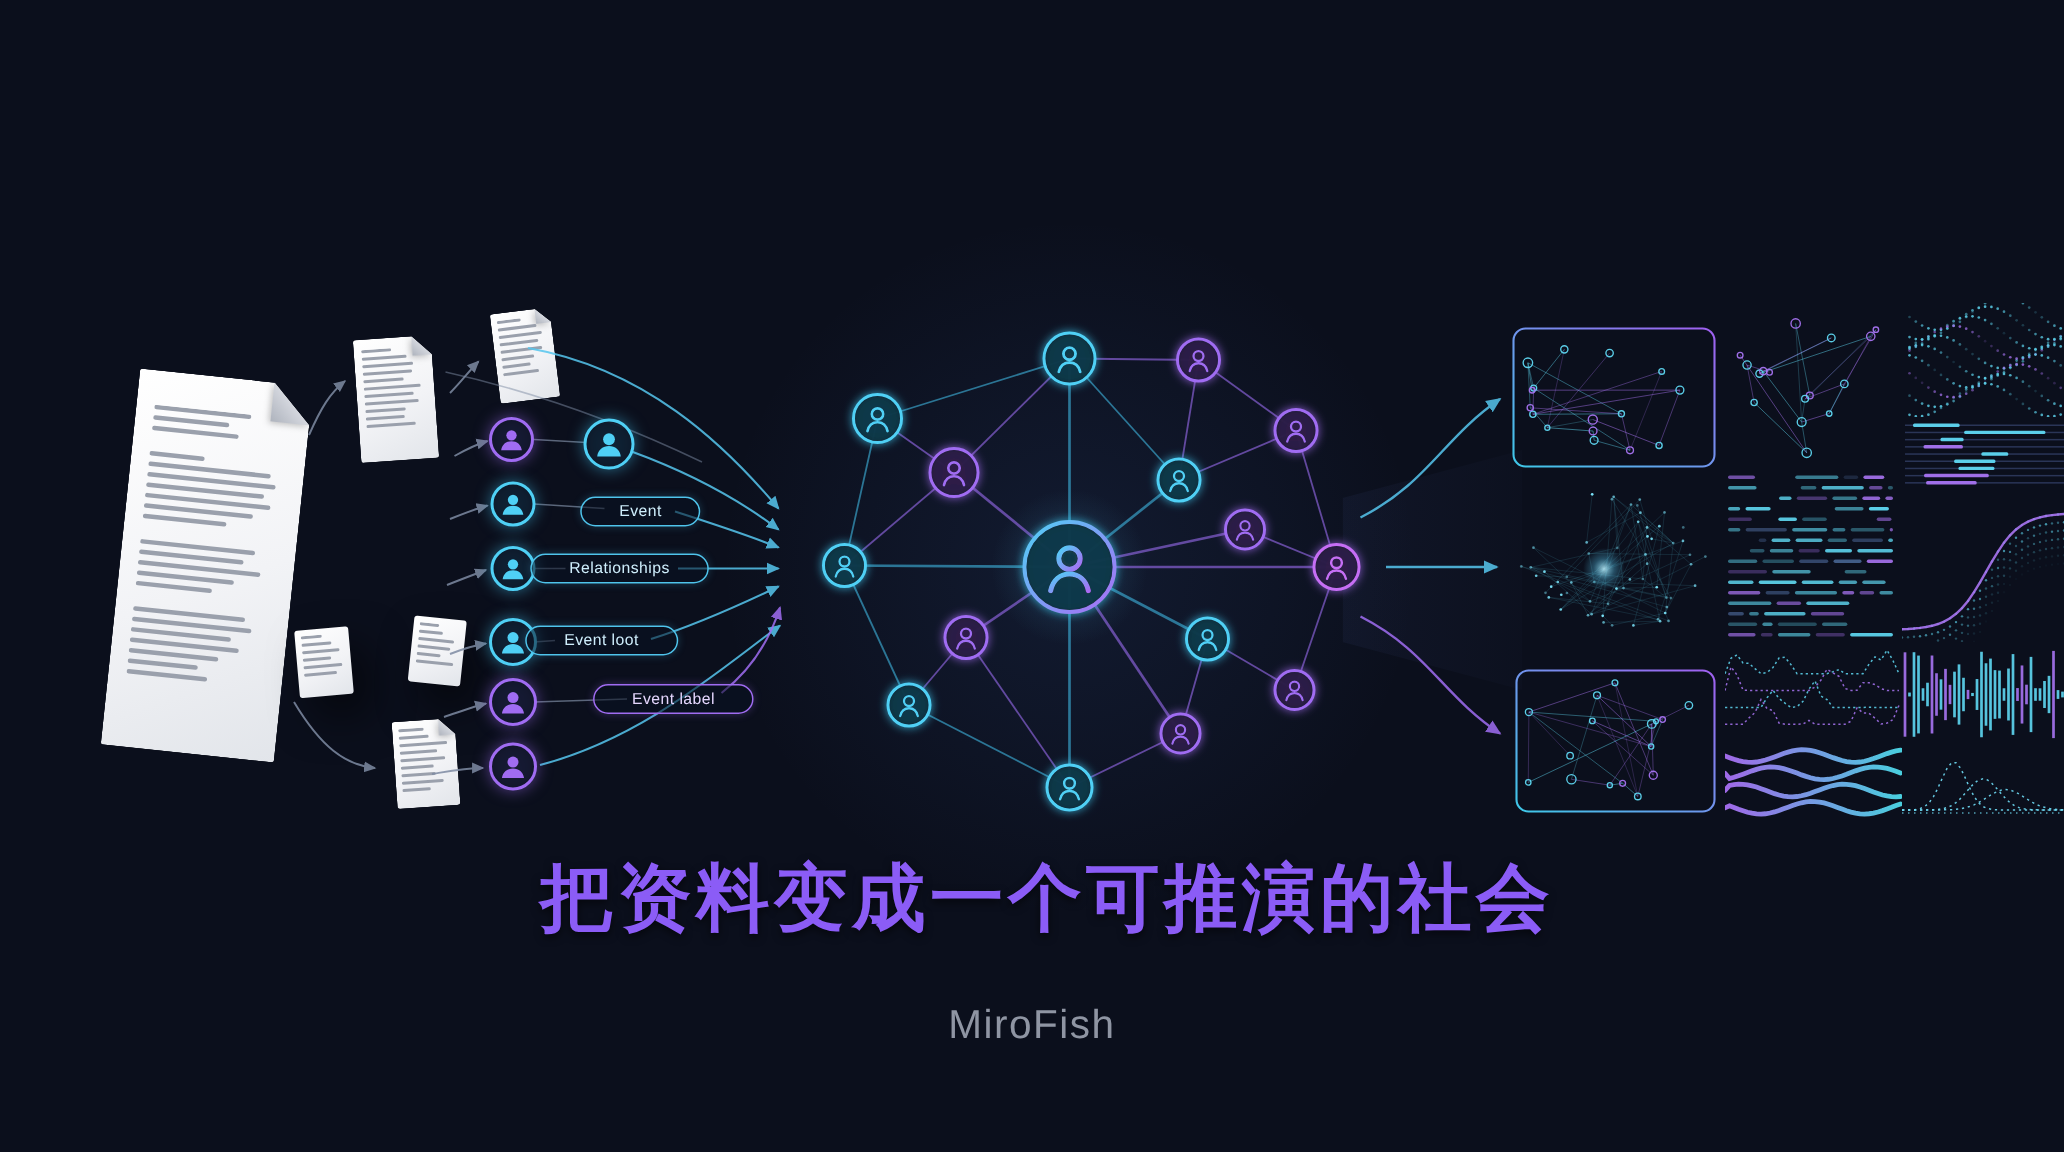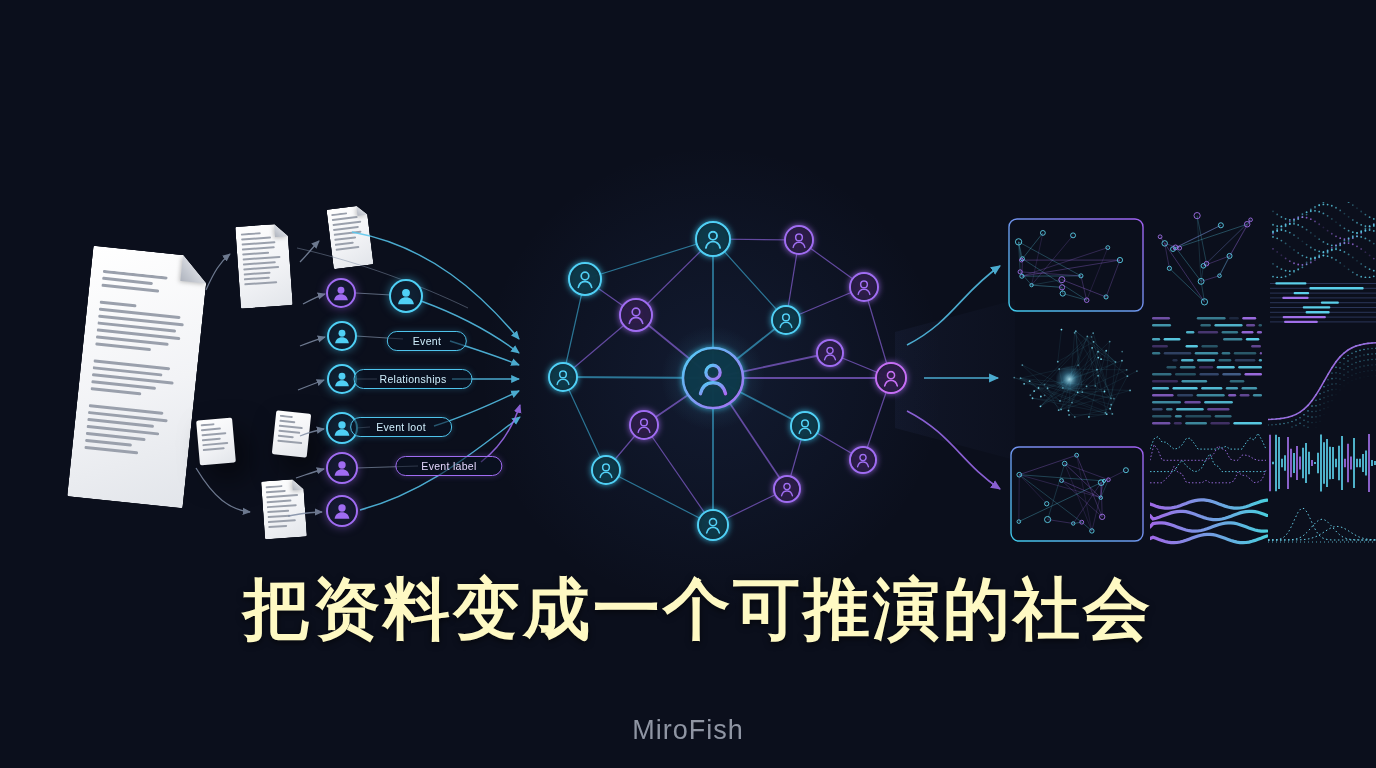--- a/index.html
+++ b/index.html
@@ -39,23 +39,23 @@
   .pill.tone-purple{border-color:#a06cf2;color:#e4d6fd;box-shadow:0 0 6px rgba(160,110,245,.3);}
 
   svg.abs{position:absolute;left:0;top:0;}
 
   
   .tile{position:absolute;}
   .tile svg{display:block;}
 
   
   .headline{position:absolute;left:0;right:0;top:575px;text-align:center;margin:0;
-    font-size:67px;line-height:1;font-weight:900;letter-spacing:3px;color:#fef9c3;
+    font-size:49px;line-height:1;font-weight:900;letter-spacing:3px;color:#8b5cf6;
     text-shadow:0 2px 6px rgba(0,0,0,.6);padding-left:20px;}
-  .brand{position:absolute;left:0;right:0;top:715px;text-align:center;
+  .brand{position:absolute;left:0;right:0;top:668px;text-align:center;
     font-size:27px;font-weight:500;letter-spacing:1px;color:#8f95a3;}
 </style>
 </head>
 <body>
 
 <div id="stage">
 
   <div class="net-glow"></div>
   <div class="funnel-glow"></div>
 

